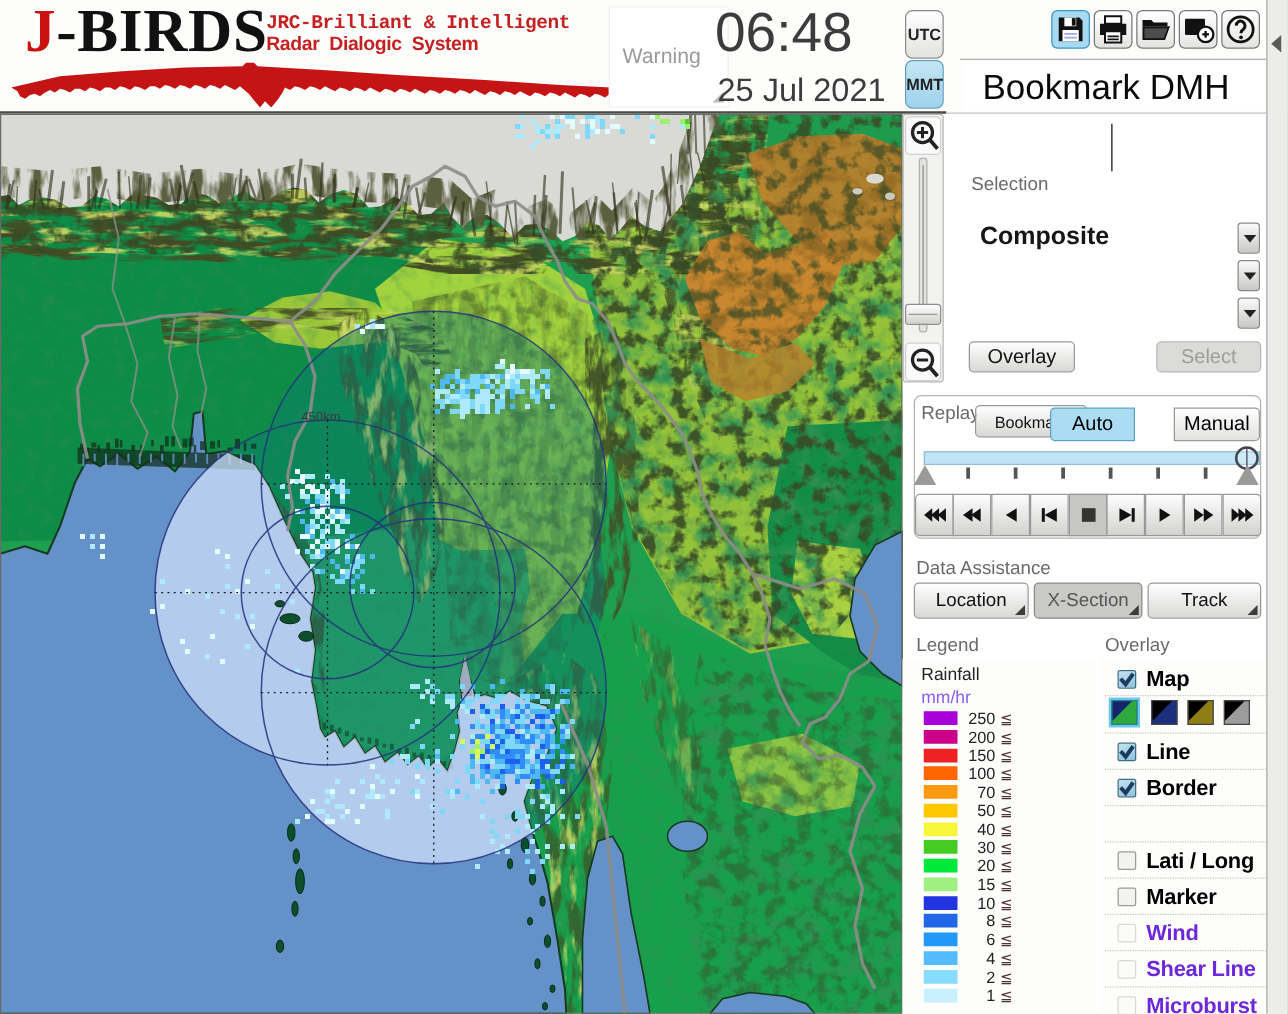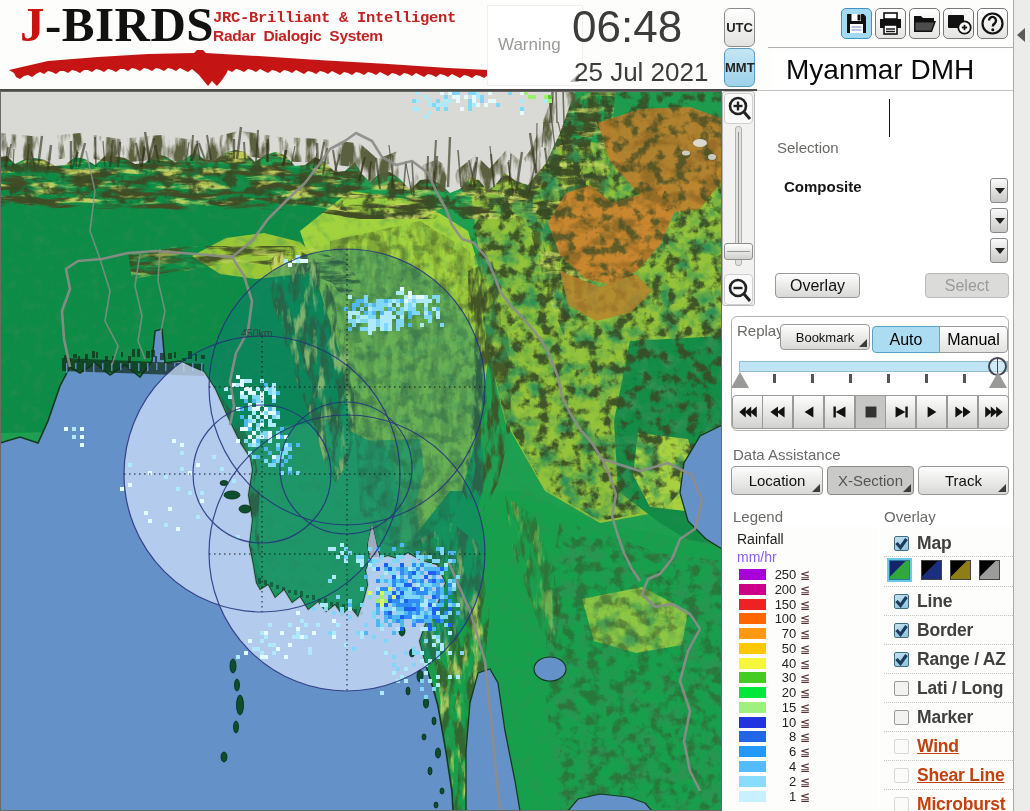--- a/index.html
+++ b/index.html
@@ -49,37 +49,37 @@
 #ztrack { left:735px; top:126px; width:7px; height:140px; background:#e2e2e0;
   border:1px solid #b0b0ae; border-radius:3px;}
 #zline { left:738px; top:132px; width:1px; height:128px; background:#909090; }
 #zthumb { left:724px; top:243px; width:29px; height:17px;
   background:linear-gradient(#ffffff,#d0d0ce); border:1px solid #909090; border-radius:3px;}
 #zthumbline { left:727px; top:251px; width:23px; height:1px; background:#999; }
 #topbox { left:775px; top:92px; width:238px; height:51px; background:#fff; }
 #caret { left:889px; top:99px; width:1px; height:38px; background:#111; }
 .plabel { color:#6a6a68; font-size:15px; }
 .combofield { left:775px; width:213px; height:28px; background:#fff; }
-.combofield span { position:absolute; left:9px; top:2px; font-size:15px; font-weight:bold; color:#161616; }
+.combofield span { position:absolute; left:9px; top:2px; font-size:20px; font-weight:bold; color:#161616; }
 .combobtn { left:990px; width:18px; height:25px; background:linear-gradient(#fafafa,#c8c8c6);
   border:1px solid #888; border-radius:3px; }
 .combobtn i { position:absolute; left:4px; top:9px; width:0; height:0;
   border-left:5px solid transparent; border-right:5px solid transparent; border-top:6px solid #222; }
 .pbtn { border:1px solid #999; border-radius:4px; background:linear-gradient(#fefefe,#d8d8d6);
   text-align:center; color:#111; }
 .cornertri { position:absolute; right:2px; bottom:2px; width:0; height:0;
   border-left:8px solid transparent; border-bottom:8px solid #3c3c3a; }
 #prevbtn { left:775px; top:273px; width:85px; height:25px; font-size:16px; line-height:23px; }
 #selbtn { left:925px; top:273px; width:84px; height:25px; background:#dbdbd9;
   border-color:#b8b8b6; color:#9c9c9a; font-size:16px; line-height:23px; }
 
 #replaybox { left:731px; top:316px; width:278px; height:115px; border:1px solid #b2b2ae; border-radius:6px; }
 #replaylbl { left:737px; top:322px; }
 #bookmark { left:780px; top:324px; width:90px; height:26px; font-size:13px; line-height:25px;text-align:center; }
-#autobtn { left:872px; top:326px; width:68px; height:27px; background:#abdcf2;
+#autobtn { left:840px; top:326px; width:68px; height:27px; background:#abdcf2;
   border:1px solid #5ba3c6; border-radius:4px 0 0 4px; font-size:16px; line-height:25px; text-align:center; }
 #manbtn { left:939px; top:326px; width:69px; height:27px; background:linear-gradient(#fefefe,#e2e2e0);
   border:1px solid #999; border-radius:0 4px 4px 0; font-size:16px; line-height:25px; text-align:center; }
 #slidertrack { left:739px; top:361px; width:269px; height:11px; background:#bfe4f4; border:1px solid #90bed2; }
 #sliderthumb { left:988px; top:357px; width:19px; height:19px; border:2px solid #445;
   border-radius:50%; background:rgba(255,255,255,0.25); }
 #sliderthumbline { left:997px; top:358px; width:1px; height:17px; background:#445; }
 .tick { top:374px; width:3px; height:9px; background:#555; }
 .trimark { top:372px; width:0; height:0; border-left:9px solid transparent;
   border-right:9px solid transparent; border-bottom:16px solid #9a9a98; }
@@ -98,22 +98,22 @@
 #rainfall2 { left:737px; top:549px; font-size:14px; color:#8b5cf6; }
 .sw { left:739px; width:27px; height:11px; }
 .swlbl { width:40px; text-align:right; font-size:13px; color:#222; }
 .swleq { font-size:12px; color:#503030; }
 .ovrow { left:884px; width:129px; height:29px; }
 .ovsep { left:884px; width:129px; border-top:1px dotted #c5c5c3; }
 .cb { position:absolute; left:10px; top:4px; width:15px; height:15px; border-radius:2px; }
 .cb.on { background:linear-gradient(160deg,#c2e2f0,#8fc3da); border:1.5px solid #3f6f82; }
 .cb.off { background:#f2f2f0; border:1px solid #9a9a98; }
 .cb.dis { background:#fbfbfa; border:1px solid #d8d8d6; }
-.ovtxt { position:absolute; left:33px; top:1px; font-size:17.5px; font-weight:bold; color:#404040; white-space:nowrap; letter-spacing:-0.2px; }
-.ovtxt.dis { color:#c2410c;text-decoration:underline; }
+.ovtxt { position:absolute; left:33px; top:1px; font-size:17.5px; font-weight:bold; color:#000000; white-space:nowrap; letter-spacing:-0.2px; }
+.ovtxt.dis { color:#6d28d9; }
 </style>
 </head>
 <body>
 <div id="root">
 
   <div class="abs" id="header"></div>
   <svg class="abs" style="left:8px; top:50px;" width="520" height="41" viewBox="0 0 520 41">
     <path d="M1 20 L40 11 L90 7 L140 4 L186 3 L189 0 L195 0 L198 3 L250 6 L310 10 L380 14 L440 18 L501 21 L492 25 L488 28 L484 26 L480 25 L476 28 L472 26 L468 25 L464 28 L460 26 L456 25 L452 28 L448 26 L444 24 L440 27 L436 25 L432 24 L428 27 L424 25 L420 24 L416 27 L412 25 L408 23 L404 26 L400 24 L396 23 L392 26 L388 24 L384 23 L380 26 L376 24 L372 22 L368 25 L364 23 L360 22 L356 25 L352 23 L348 22 L344 25 L340 23 L336 22 L332 25 L328 23 L324 21 L320 24 L316 22 L312 21 L308 24 L304 22 L300 21 L296 24 L292 22 L288 20 L284 23 L280 21 L276 20 L272 23 L268 21 L264 20 L260 23 L256 21 L252 19 L248 22 L244 20 L240 19 L236 22 L232 20 L228 19 L224 22 L220 20 L218 24 L214 30 L209 36 L204 31 L200 36 L195 30 L191 25 L184 19 L180 22 L176 20 L172 18 L168 21 L164 19 L160 18 L156 21 L152 19 L148 18 L144 21 L140 19 L136 18 L132 21 L128 19 L124 18 L120 21 L116 19 L112 19 L108 22 L104 20 L100 19 L96 22 L92 20 L88 19 L84 22 L80 20 L76 20 L72 23 L68 21 L64 20 L60 23 L56 21 L52 21 L48 24 L44 22 L40 21 L36 24 L32 22 L28 24 L24 27 L20 25 L16 26 L12 29 L8 27 L6 23 Z" fill="#c41414"></path>
   </svg>
   <div class="abs" id="jbirds"><span class="j">J</span>-BIRDS</div>
@@ -163,21 +163,21 @@
     </div>
   <div class="abs icobtn" id="ic-help">
       <svg width="29" height="29" viewBox="0 0 29 29" style="position:absolute;left:0;top:0;">
 <circle cx="14.5" cy="14.5" r="10" fill="none" stroke="#111" stroke-width="2.2"></circle>
 <path d="M11 11.5 a3.5 3.7 0 1 1 5.8 2.9 q-2 1.2 -2 3.1" fill="none" stroke="#111" stroke-width="2.4"></path>
 <circle cx="14.8" cy="20.8" r="1.5" fill="#111"></circle>
 </svg>
     </div>
   <div class="abs" id="dmh-sep"></div>
   <div class="abs" id="dmh">
-      <span>Myanmar DMH</span>
+      <span>Bookmark DMH</span>
     </div>
   <div class="abs" id="hdrline1"></div>
   <div class="abs" id="hdrline2"></div>
 
   <div class="abs" id="map"><svg width="722" height="720" viewBox="0 0 722 720">
 <defs>
 <filter id="fHimD" x="-5%" y="-5%" width="110%" height="110%">
             <feTurbulence type="fractalNoise" baseFrequency="0.028 0.14" numOctaves="4" seed="11" result="t"></feTurbulence>
             <feColorMatrix in="t" type="matrix" values="0 0 0 0 0.055  0 0 0 0 0.075  0 0 0 0 0.02  5.0 0 0 0 -2.1" result="d"></feColorMatrix>
             <feComposite in="d" in2="SourceGraphic" operator="in"></feComposite>
@@ -1899,28 +1899,20 @@
       <div class="ovtxt">Line</div>
     </div>
 <div class="abs ovrow" style="top:619px;">
       <div class="cb on">
         <svg width="15" height="15" viewBox="0 0 15 15" style="position:absolute;left:-1px;top:-1px;">
           <path d="M2.5 7 L6.5 11.5 L12.5 3" stroke="#1d3a5f" stroke-width="3.2" fill="none"></path>
         </svg>
       </div>
       <div class="ovtxt">Border</div>
     </div>
-<div class="abs ovrow" style="top:648px;">
-      <div class="cb on">
-        <svg width="15" height="15" viewBox="0 0 15 15" style="position:absolute;left:-1px;top:-1px;">
-          <path d="M2.5 7 L6.5 11.5 L12.5 3" stroke="#1d3a5f" stroke-width="3.2" fill="none"></path>
-        </svg>
-      </div>
-      <div class="ovtxt">Range / AZ</div>
-    </div>
 <div class="abs ovrow" style="top:706px;">
       <div class="cb off"></div>
       <div class="ovtxt">Marker</div>
     </div>
 <div class="abs ovrow" style="top:677px;">
       <div class="cb off"></div>
       <div class="ovtxt">Lati / Long</div>
     </div>
 <div class="abs ovrow" style="top:735px;">
       <div class="cb dis"></div>

